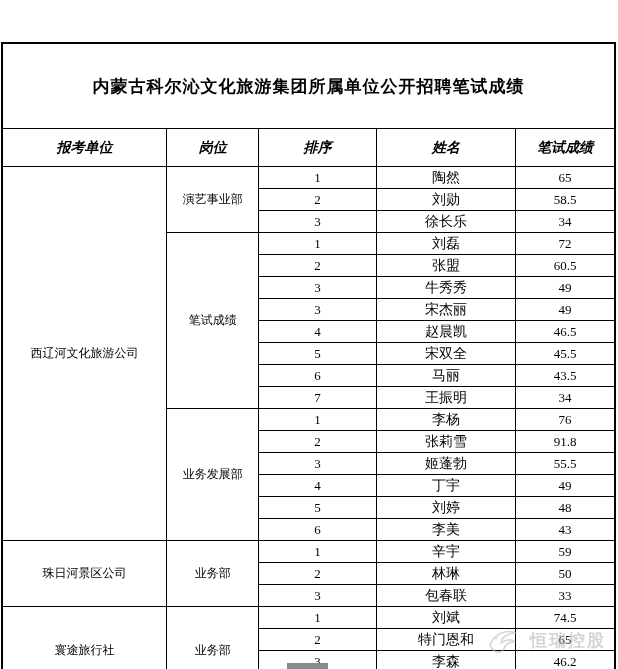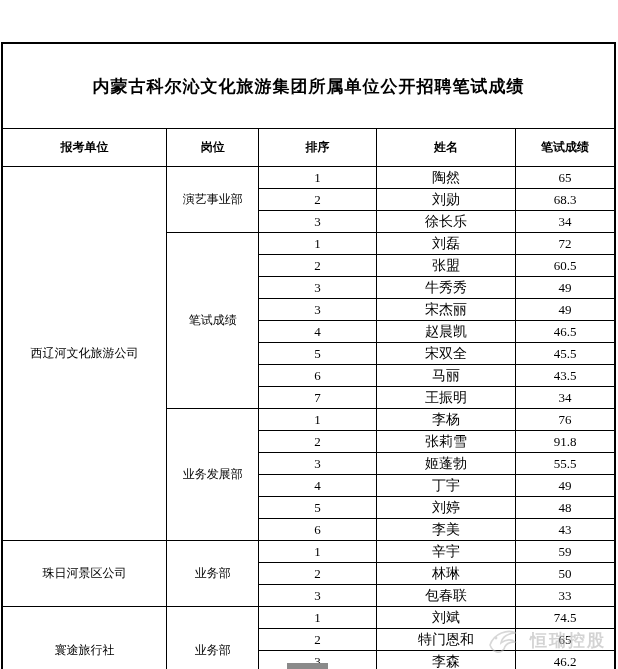--- a/index.html
+++ b/index.html
@@ -35,22 +35,23 @@
     white-space: nowrap;
   }
   th.title-cell {
     height: 84px;
     font-size: 17px;
     font-weight: bold;
     letter-spacing: 1px;
   }
   tr.header-row th {
     height: 37px;
-    font-size: 12px;
+    font-size: 14px;
     font-weight: bold;
+    font-style: italic;
   }
   tbody td {
     height: 21px;
     font-size: 14px;
     font-weight: normal;
   }
   td.unit, td.dept { font-size: 12px; }
   td.rank, td.score { font-size: 13px; }
   .col-unit  { width: 164px; }
   .col-dept  { width: 92px; }
@@ -113,21 +114,21 @@
         <tr>
           <td class="unit" rowspan="17">西辽河文化旅游公司</td>
           <td class="dept" rowspan="3">演艺事业部</td>
           <td class="rank">1</td>
           <td class="name">陶然</td>
           <td class="score">65</td>
         </tr>
         <tr>
           <td class="rank">2</td>
           <td class="name">刘勋</td>
-          <td class="score">68.3</td>
+          <td class="score">58.5</td>
         </tr>
         <tr>
           <td class="rank">3</td>
           <td class="name">徐长乐</td>
           <td class="score">34</td>
         </tr>
         <tr>
           <td class="dept" rowspan="8">笔试成绩</td>
           <td class="rank">1</td>
           <td class="name">刘磊</td>

